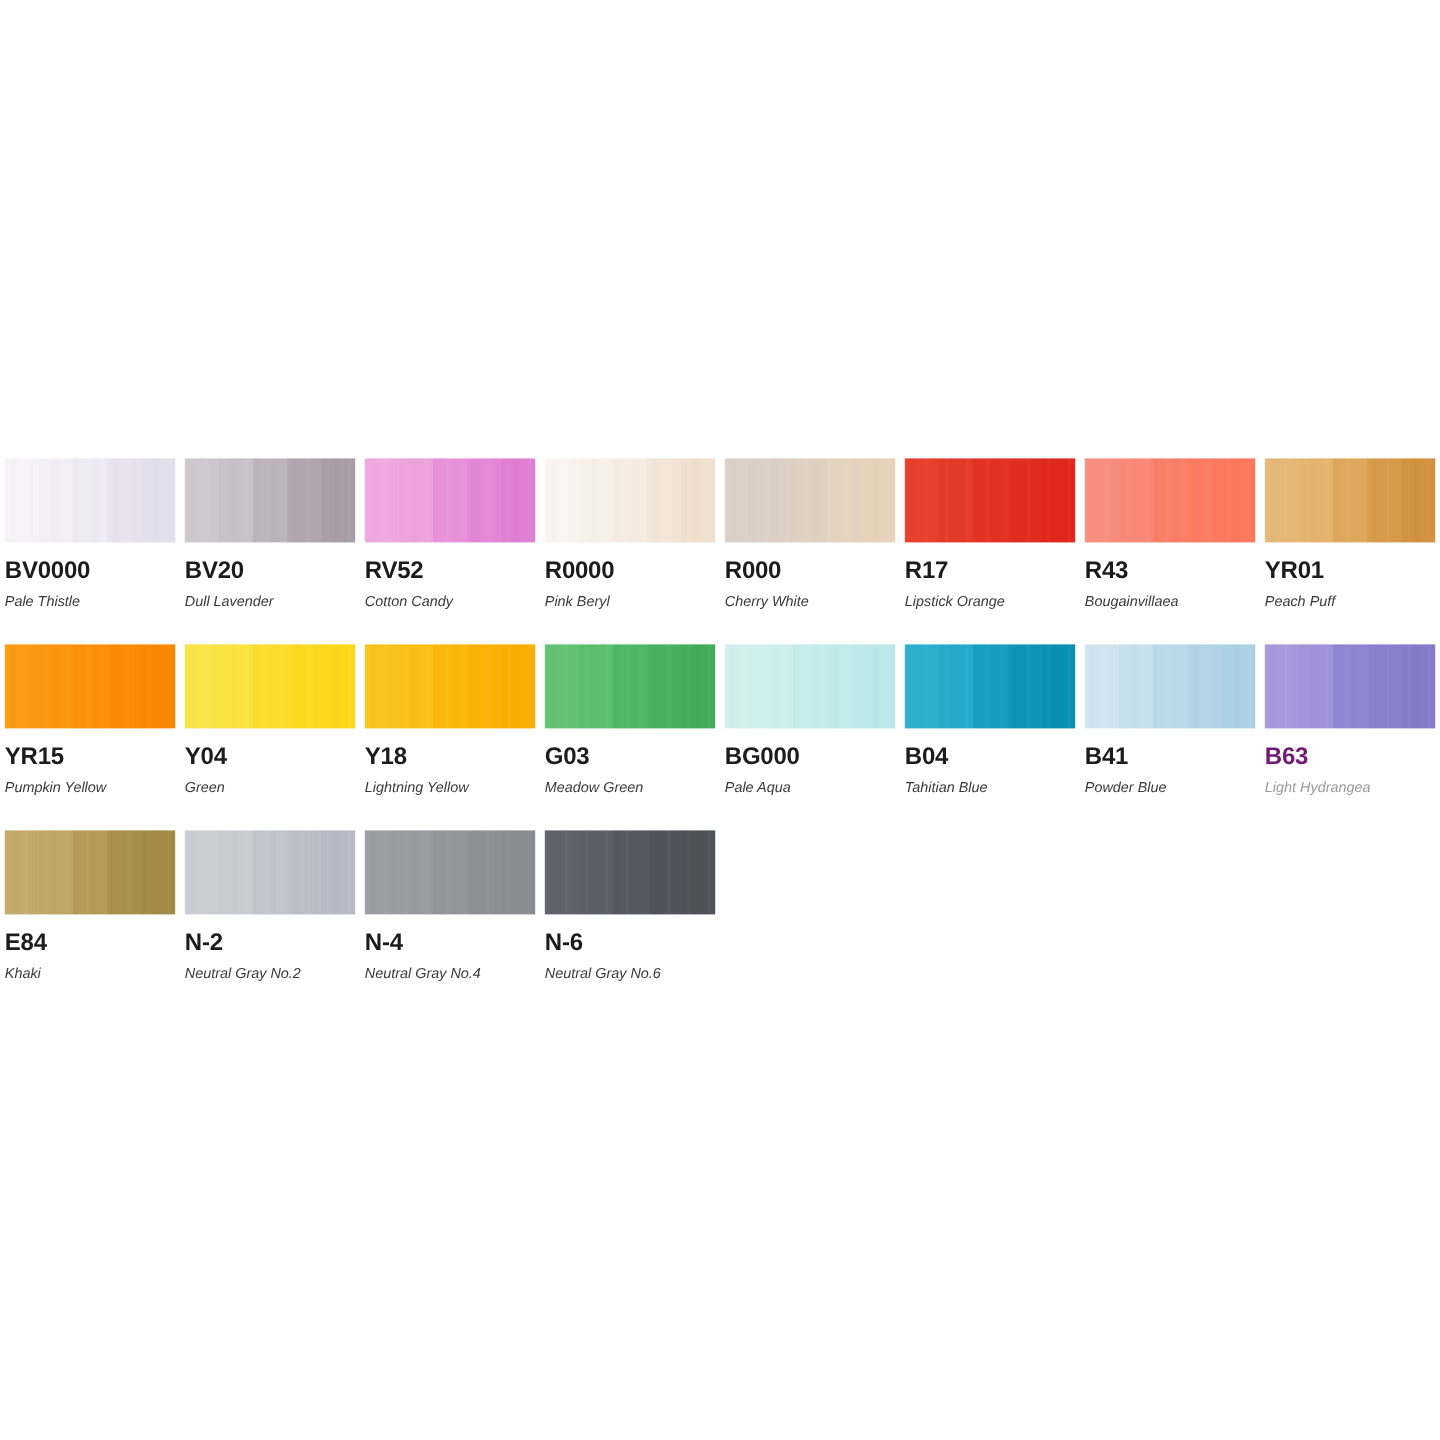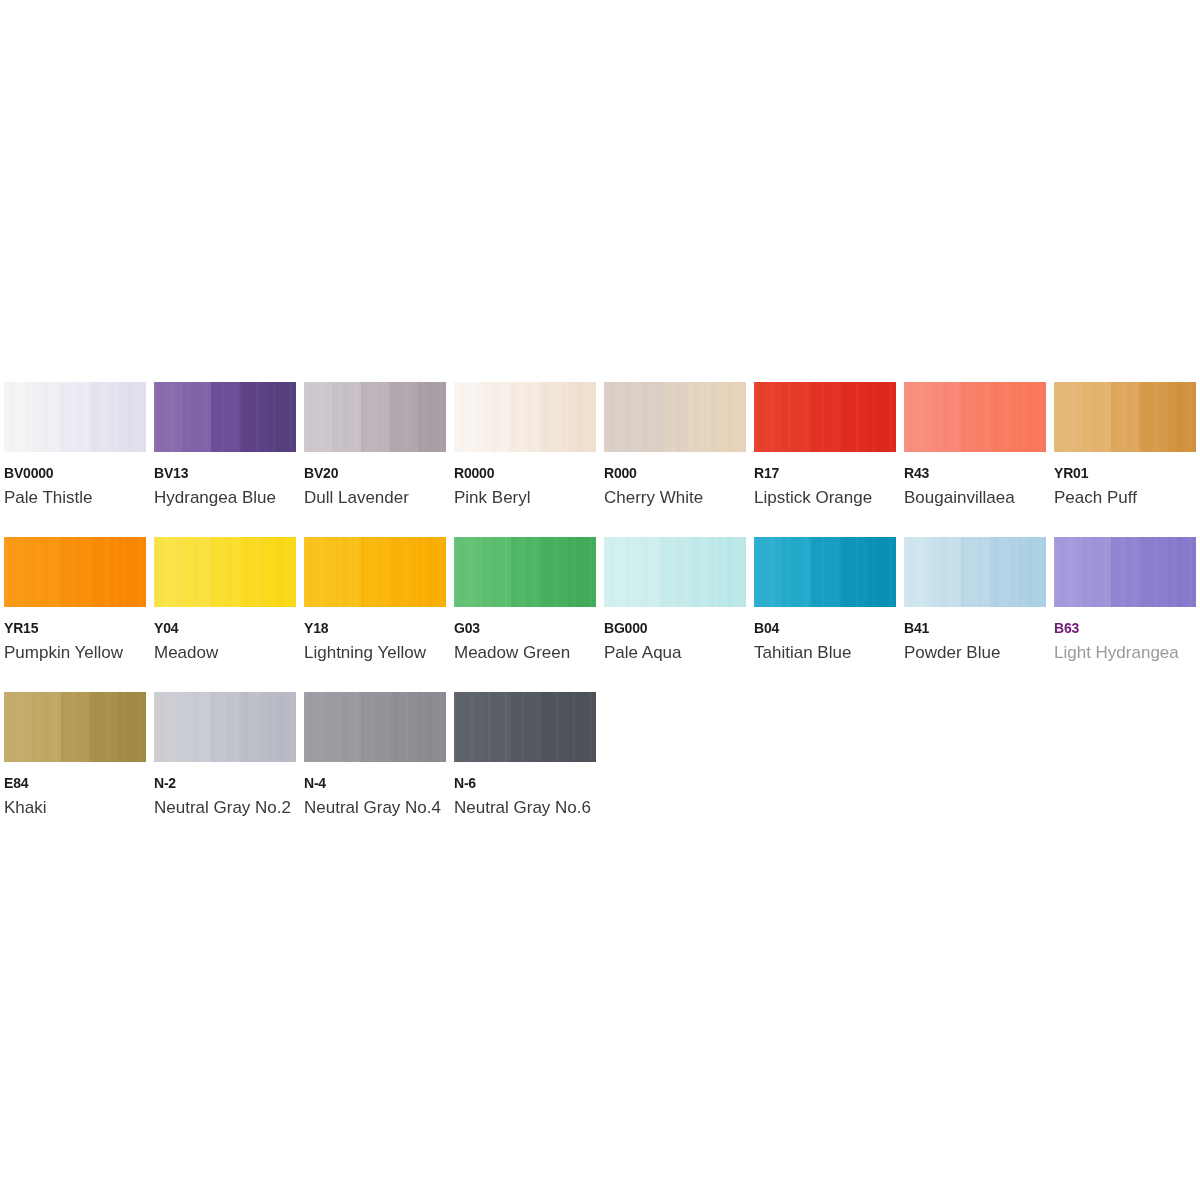--- a/index.html
+++ b/index.html
@@ -61,63 +61,64 @@
       linear-gradient(90deg,
         rgba(255,255,255,0.06) 0px,
         rgba(255,255,255,0.00) 3px,
         rgba(0,0,0,0.015) 7px,
         rgba(255,255,255,0.00) 12px);
     background-size: 17px 100%;
     opacity: .85;
   }
 
   .swatch-code {
-    font-size: 14px;
+    font-size: 20px;
     font-weight: bold;
     letter-spacing: -0.2px;
     color: #1c1c1c;
     margin-top: 14px;
     line-height: 1;
     white-space: nowrap;
   }
 
   .swatch-name {
-    font-size: 17px;
+    font-size: 12px;
     font-weight: normal;
     color: #3a3a3a;
     margin-top: 9px;
     line-height: 1;
     white-space: nowrap;
+    font-style: italic;
   }
 
   
   .swatch-cell.is-faded .swatch-code { color: #701a75; }
   .swatch-cell.is-faded .swatch-name { color: #9a9a9a; }
 </style>
 </head>
 <body>
 
 <div id="swatch-sheet">
   <div id="swatch-grid">
       <div class="swatch-cell">
         <div class="swatch-chip" style="background: linear-gradient(90deg, rgb(246, 244, 247) 0%, rgb(246, 244, 247) 20%, rgb(241, 239, 244) 20%, rgb(241, 239, 244) 40%, rgb(237, 235, 243) 40%, rgb(237, 235, 243) 60%, rgb(231, 228, 239) 60%, rgb(231, 228, 239) 80%, rgb(227, 224, 238) 80%, rgb(227, 224, 238) 100%);"></div>
         <div class="swatch-code">BV0000</div>
         <div class="swatch-name">Pale Thistle</div>
       </div>
       <div class="swatch-cell">
-        <div class="swatch-chip" style="background: linear-gradient(90deg, rgb(138, 107, 174) 0%, rgb(138, 107, 174) 20%, rgb(128, 99, 168) 20%, rgb(128, 99, 168) 40%, rgb(110, 78, 150) 40%, rgb(110, 78, 150) 60%, rgb(94, 66, 136) 60%, rgb(94, 66, 136) 80%, rgb(86, 64, 128) 80%, rgb(86, 64, 128) 100%);"></div>
-        <div class="swatch-code">BV13</div>
-        <div class="swatch-name">Hydrangea Blue</div>
-      </div>
-      <div class="swatch-cell">
         <div class="swatch-chip" style="background: linear-gradient(90deg, rgb(207, 200, 206) 0%, rgb(207, 200, 206) 20%, rgb(201, 193, 200) 20%, rgb(201, 193, 200) 40%, rgb(190, 180, 188) 40%, rgb(190, 180, 188) 60%, rgb(178, 167, 175) 60%, rgb(178, 167, 175) 80%, rgb(169, 158, 166) 80%, rgb(169, 158, 166) 100%);"></div>
         <div class="swatch-code">BV20</div>
         <div class="swatch-name">Dull Lavender</div>
       </div>
       <div class="swatch-cell">
+        <div class="swatch-chip" style="background: linear-gradient(90deg, rgb(239, 169, 224) 0%, rgb(239, 169, 224) 20%, rgb(237, 163, 222) 20%, rgb(237, 163, 222) 40%, rgb(232, 146, 218) 40%, rgb(232, 146, 218) 60%, rgb(228, 135, 215) 60%, rgb(228, 135, 215) 80%, rgb(224, 127, 212) 80%, rgb(224, 127, 212) 100%);"></div>
+        <div class="swatch-code">RV52</div>
+        <div class="swatch-name">Cotton Candy</div>
+      </div>
+      <div class="swatch-cell">
         <div class="swatch-chip" style="background: linear-gradient(90deg, rgb(250, 245, 240) 0%, rgb(250, 245, 240) 20%, rgb(248, 241, 234) 20%, rgb(248, 241, 234) 40%, rgb(246, 236, 226) 40%, rgb(246, 236, 226) 60%, rgb(243, 230, 217) 60%, rgb(243, 230, 217) 80%, rgb(240, 224, 208) 80%, rgb(240, 224, 208) 100%);"></div>
         <div class="swatch-code">R0000</div>
         <div class="swatch-name">Pink Beryl</div>
       </div>
       <div class="swatch-cell">
         <div class="swatch-chip" style="background: linear-gradient(90deg, rgb(219, 208, 200) 0%, rgb(219, 208, 200) 20%, rgb(220, 208, 198) 20%, rgb(220, 208, 198) 40%, rgb(224, 210, 195) 40%, rgb(224, 210, 195) 60%, rgb(229, 213, 192) 60%, rgb(229, 213, 192) 80%, rgb(230, 211, 186) 80%, rgb(230, 211, 186) 100%);"></div>
         <div class="swatch-code">R000</div>
         <div class="swatch-name">Cherry White</div>
       </div>
       <div class="swatch-cell">
@@ -136,21 +137,21 @@
         <div class="swatch-name">Peach Puff</div>
       </div>
       <div class="swatch-cell">
         <div class="swatch-chip" style="background: linear-gradient(90deg, rgb(251, 154, 20) 0%, rgb(251, 154, 20) 20%, rgb(251, 150, 15) 20%, rgb(251, 150, 15) 40%, rgb(251, 144, 11) 40%, rgb(251, 144, 11) 60%, rgb(250, 139, 6) 60%, rgb(250, 139, 6) 80%, rgb(250, 135, 2) 80%, rgb(250, 135, 2) 100%);"></div>
         <div class="swatch-code">YR15</div>
         <div class="swatch-name">Pumpkin Yellow</div>
       </div>
       <div class="swatch-cell">
         <div class="swatch-chip" style="background: linear-gradient(90deg, rgb(251, 228, 71) 0%, rgb(251, 228, 71) 20%, rgb(251, 226, 62) 20%, rgb(251, 226, 62) 40%, rgb(251, 222, 46) 40%, rgb(251, 222, 46) 60%, rgb(251, 219, 34) 60%, rgb(251, 219, 34) 80%, rgb(251, 217, 24) 80%, rgb(251, 217, 24) 100%);"></div>
         <div class="swatch-code">Y04</div>
-        <div class="swatch-name">Meadow</div>
+        <div class="swatch-name">Green</div>
       </div>
       <div class="swatch-cell">
         <div class="swatch-chip" style="background: linear-gradient(90deg, rgb(250, 196, 30) 0%, rgb(250, 196, 30) 20%, rgb(250, 192, 24) 20%, rgb(250, 192, 24) 40%, rgb(251, 184, 12) 40%, rgb(251, 184, 12) 60%, rgb(250, 178, 6) 60%, rgb(250, 178, 6) 80%, rgb(249, 174, 2) 80%, rgb(249, 174, 2) 100%);"></div>
         <div class="swatch-code">Y18</div>
         <div class="swatch-name">Lightning Yellow</div>
       </div>
       <div class="swatch-cell">
         <div class="swatch-chip" style="background: linear-gradient(90deg, rgb(99, 194, 118) 0%, rgb(99, 194, 118) 20%, rgb(92, 190, 112) 20%, rgb(92, 190, 112) 40%, rgb(79, 183, 103) 40%, rgb(79, 183, 103) 60%, rgb(71, 176, 95) 60%, rgb(71, 176, 95) 80%, rgb(66, 172, 90) 80%, rgb(66, 172, 90) 100%);"></div>
         <div class="swatch-code">G03</div>
         <div class="swatch-name">Meadow Green</div>

